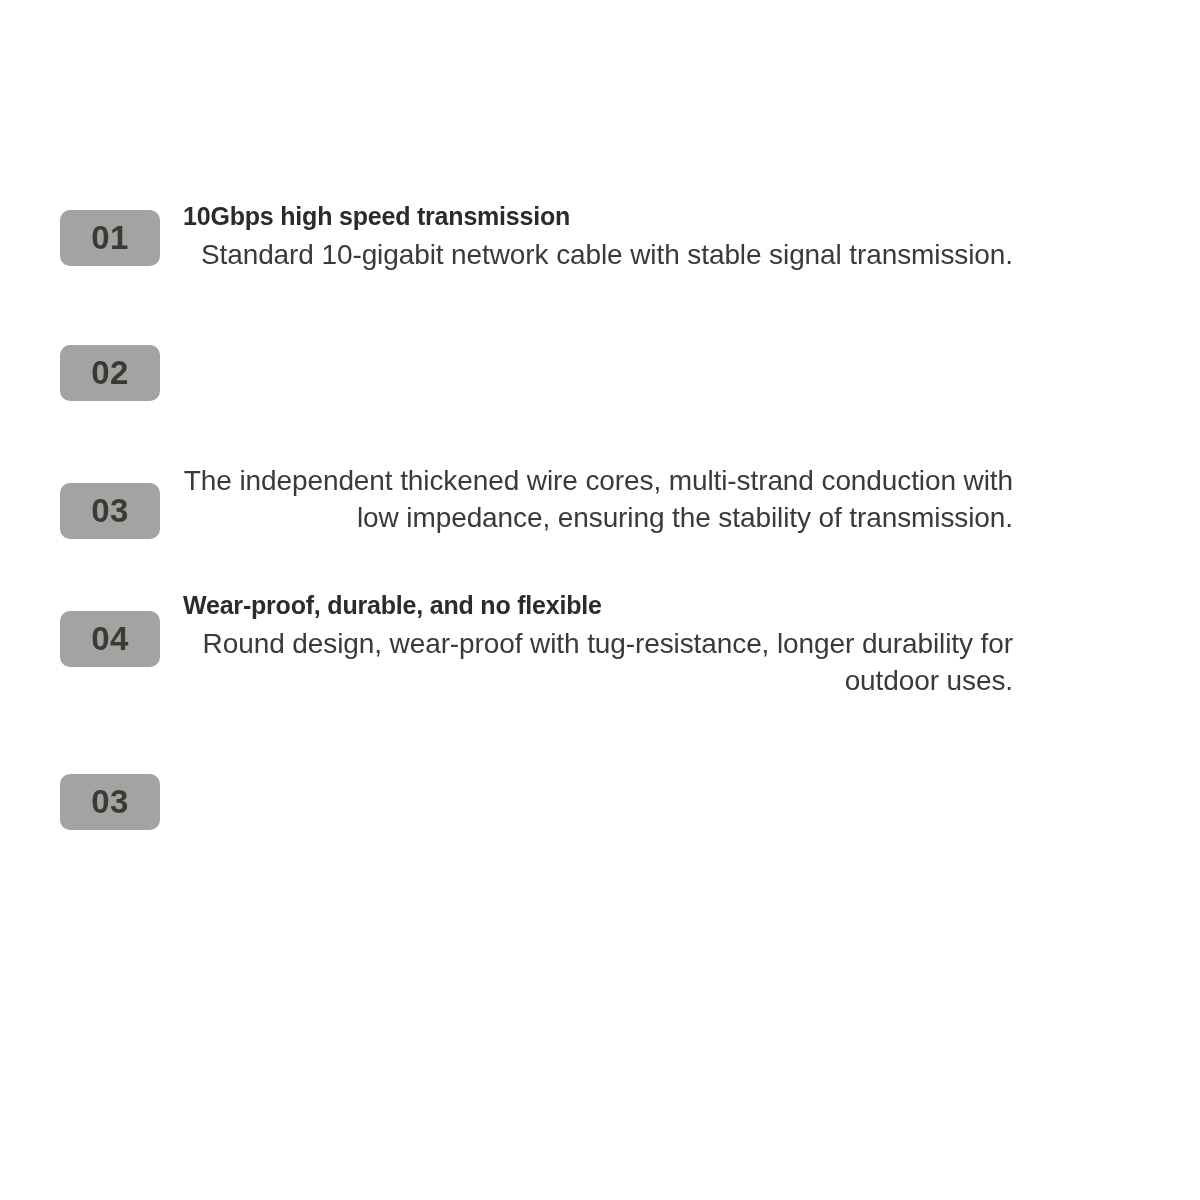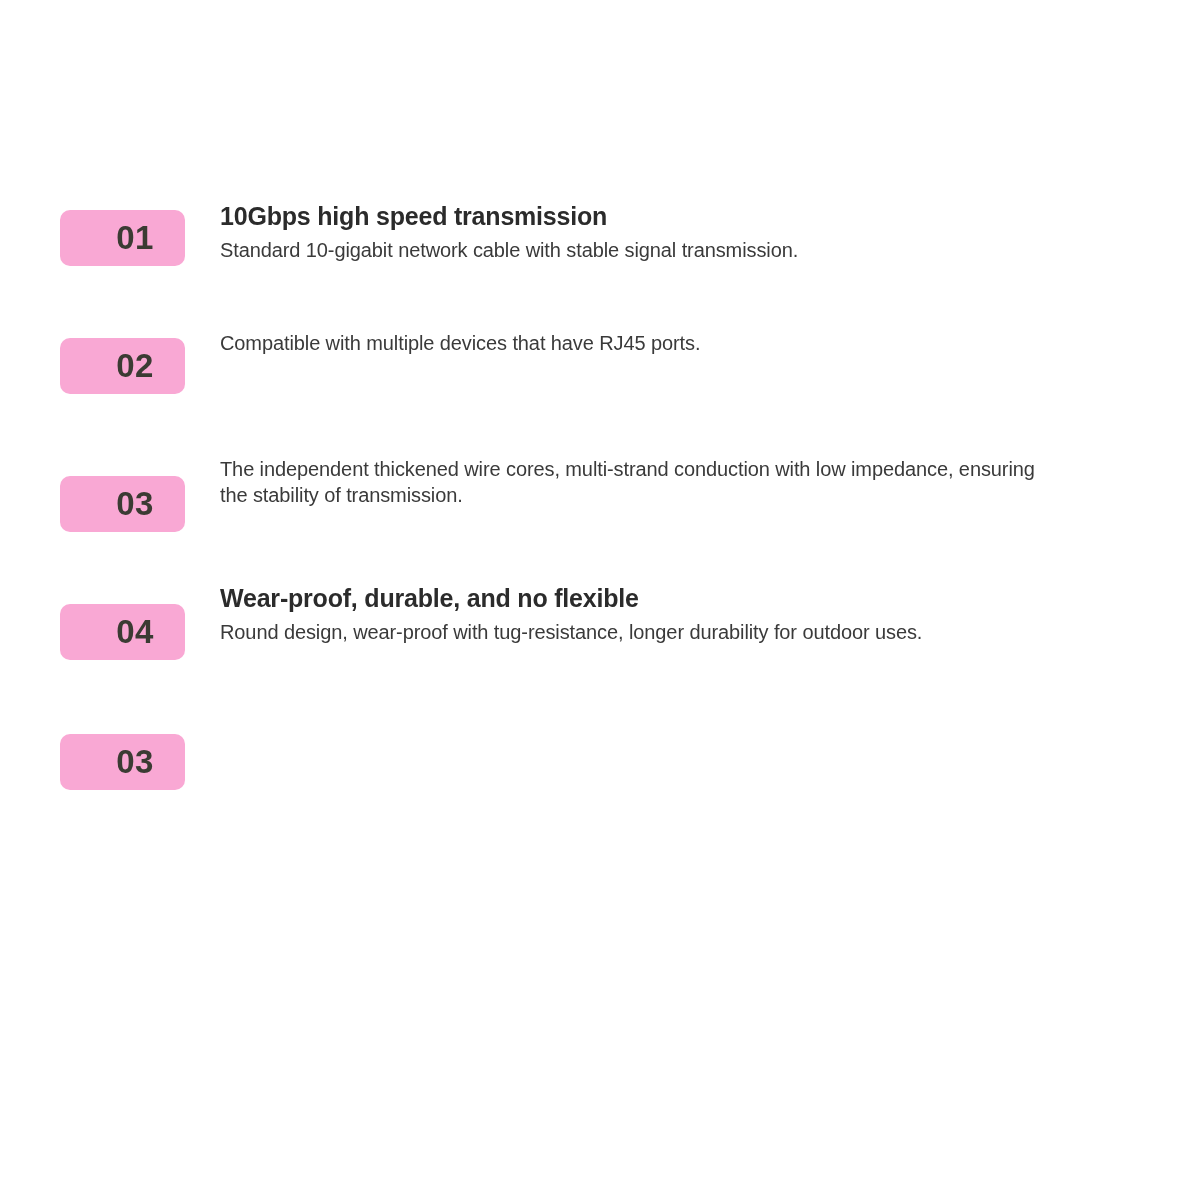--- a/index.html
+++ b/index.html
@@ -31,54 +31,54 @@
     display: flex;
     align-items: flex-start;
     margin-bottom: 62px;
   }
 
   .badge {
     flex: 0 0 auto;
     width: 100px;
     height: 56px;
     border-radius: 10px;
-    background: #f9a8d4;
+    background: #a3a3a3;
     display: flex;
     align-items: center;
     justify-content: center;
     font-size: 33px;
     font-weight: bold;
     letter-spacing: 0.5px;
     color: #3b3b33;
-    margin-right: 35px;
-    padding-left: 25px;
+    margin-right: 23px;
   }
 
   .feature-text {
     flex: 1 1 auto;
     padding-top: 2px;
   }
 
   .feature-title {
     font-size: 25px;
     font-weight: bold;
     color: #2b2b2b;
     line-height: 1.18;
     letter-spacing: -0.2px;
     margin: 0 0 5px 0;
   }
 
   .feature-desc {
-    font-size: 20px;
+    font-size: 28px;
     font-weight: normal;
     color: #3a3a3a;
     line-height: 1.32;
     letter-spacing: -0.1px;
     margin: 0;
     max-width: 830px;
+    text-align: right;
   }
 
   
   .item-1 { margin-top: 0px; }
   .item-1 .badge { margin-top: 10px; }
   .item-2 .badge { margin-top: 10px; }
   .item-3 .badge { margin-top: 22px; }
   .item-4 .badge { margin-top: 22px; text-align: center; }
   .item-5 .badge { margin-top: 22px; }
   .item-2 { margin-bottom: 60px; }
@@ -96,21 +96,20 @@
       <div class="badge">01</div>
       <div class="feature-text">
         <p class="feature-title">10Gbps high speed transmission</p>
         <p class="feature-desc">Standard 10-gigabit network cable with stable signal transmission.</p>
       </div>
     </div>
 
     <div class="feature-item item-2">
       <div class="badge">02</div>
       <div class="feature-text">
-        <p class="feature-desc">Compatible with multiple devices that have RJ45 ports.</p>
       </div>
     </div>
 
     <div class="feature-item item-3">
       <div class="badge">03</div>
       <div class="feature-text">
         <p class="feature-desc">The independent thickened wire cores, multi-strand conduction with low impedance, ensuring the stability of transmission.</p>
       </div>
     </div>
 

